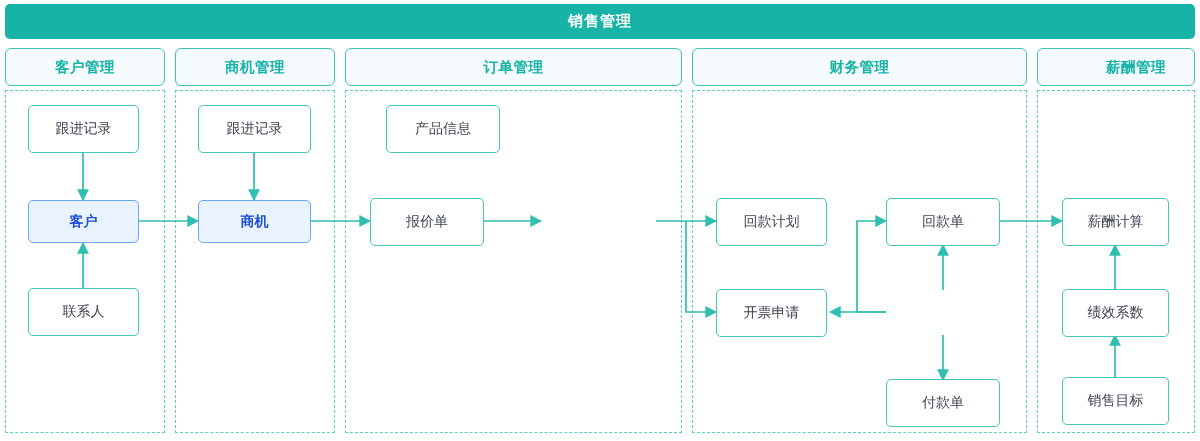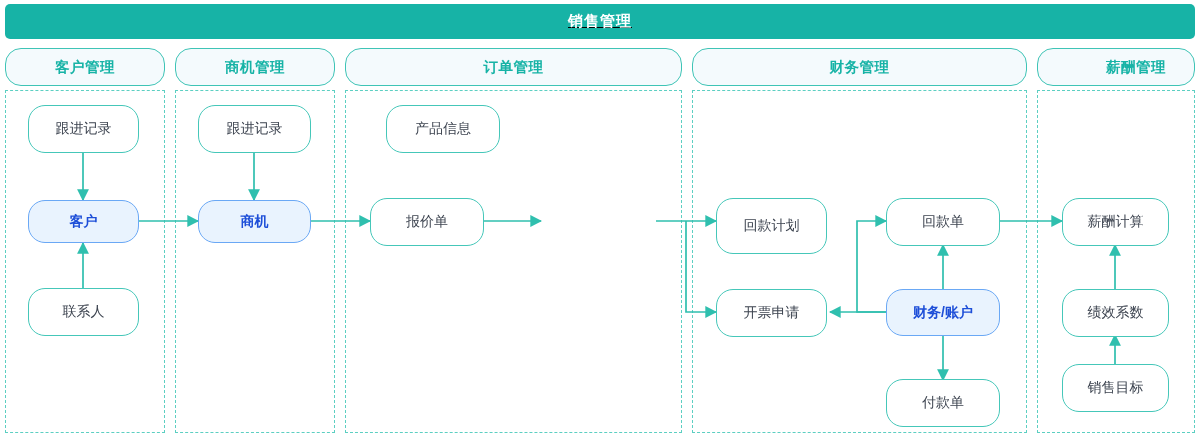--- a/index.html
+++ b/index.html
@@ -8,51 +8,51 @@
     background:#ffffff;
     font-family:"Liberation Sans","DejaVu Sans",sans-serif;
     overflow:hidden;
   }
   #root{position:relative;width:1200px;height:441px;}
 
   
   .title-bar{
     position:absolute;left:5px;top:4px;width:1190px;height:35px;
     background:#17b3a6;border-radius:5px;
-    display:flex;align-items:center;justify-content:center;text-decoration:underline;
+    display:flex;align-items:center;justify-content:center;
   }
   .title-bar .title-text{
     color:#ffffff;font-size:15px;font-weight:bold;letter-spacing:1px;
   }
 
   
   .col-header{
     position:absolute;top:48px;height:38px;
     background:#f4fafd;
-    border:1.6px solid #3fc4b6;border-radius:16px;
+    border:1.6px solid #3fc4b6;border-radius:6px;
     display:flex;align-items:center;justify-content:center;
     box-sizing:border-box;
   }
   .col-header .hdr-text{
     color:#17b3a6;font-size:14.5px;font-weight:bold;letter-spacing:.5px;
   }
 
   
   .lane{
     position:absolute;top:90px;height:343px;
     border:1.6px dashed #5ccfc2;
     box-sizing:border-box;
     background:transparent;
   }
 
   
   .node{
     position:absolute;box-sizing:border-box;
     display:flex;align-items:center;justify-content:center;
-    border-radius:17px;
+    border-radius:5px;
     font-size:14px;
     z-index:3;
   }
   .node.plain{
     background:#ffffff;
     border:1.4px solid #45c7b9;
     color:#3d4450;
   }
   .node.highlight{
     background:#e9f3fe;
@@ -153,39 +153,36 @@
       <span>商机</span>
     </div>
 
   <div class="node plain" style="left:370px;top:105px;width:114px;height:48px;margin-left:16px;">
       <span>产品信息</span>
     </div>
   <div class="node plain" style="left:370px;top:198px;width:114px;height:48px;">
       <span>报价单</span>
     </div>
 
-  <div class="node plain" style="left:716px;top:198px;width:111px;height:56px;">
+  <div class="node plain" style="left:716px;top:198px;width:111px;height:48px;">
       <span>回款计划</span>
     </div>
   <div class="node plain" style="left:716px;top:289px;width:111px;height:48px;">
       <span>开票申请</span>
     </div>
   <div class="node plain" style="left:886px;top:198px;width:114px;height:48px;">
       <span>回款单</span>
-    </div>
-  <div class="node highlight" style="left:886px;top:289px;width:114px;height:47px;">
-      <span>财务/账户</span>
     </div>
   <div class="node plain" style="left:886px;top:379px;width:114px;height:48px;">
       <span>付款单</span>
     </div>
 
   <div class="node plain" style="left:1062px;top:198px;width:107px;height:48px;">
       <span>薪酬计算</span>
     </div>
   <div class="node plain" style="left:1062px;top:289px;width:107px;height:48px;">
       <span>绩效系数</span>
     </div>
-  <div class="node plain" style="left:1062px;top:364px;width:107px;height:48px;">
+  <div class="node plain" style="left:1062px;top:377px;width:107px;height:48px;">
       <span>销售目标</span>
     </div>
 
 </div>
 
 </body></html>

